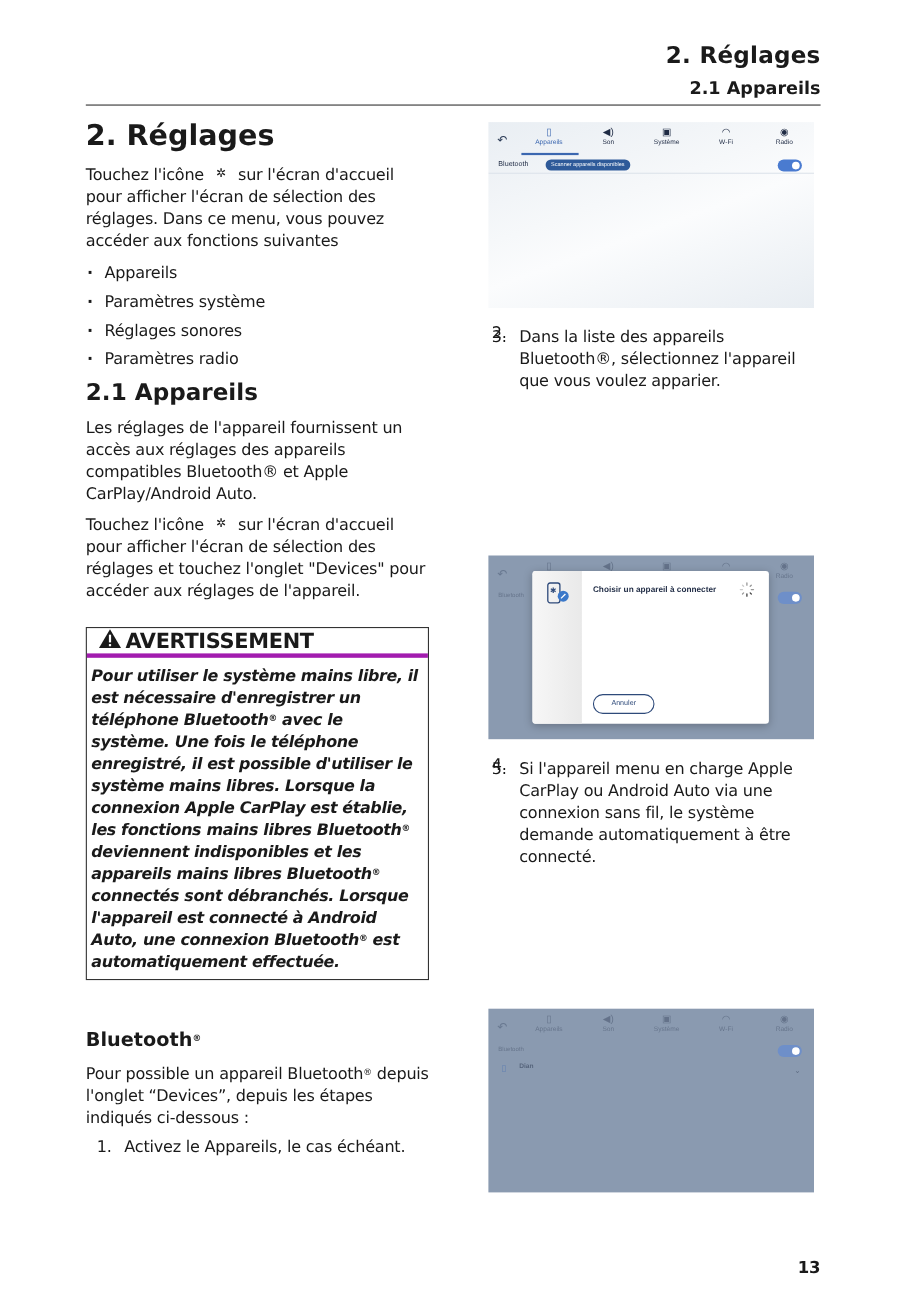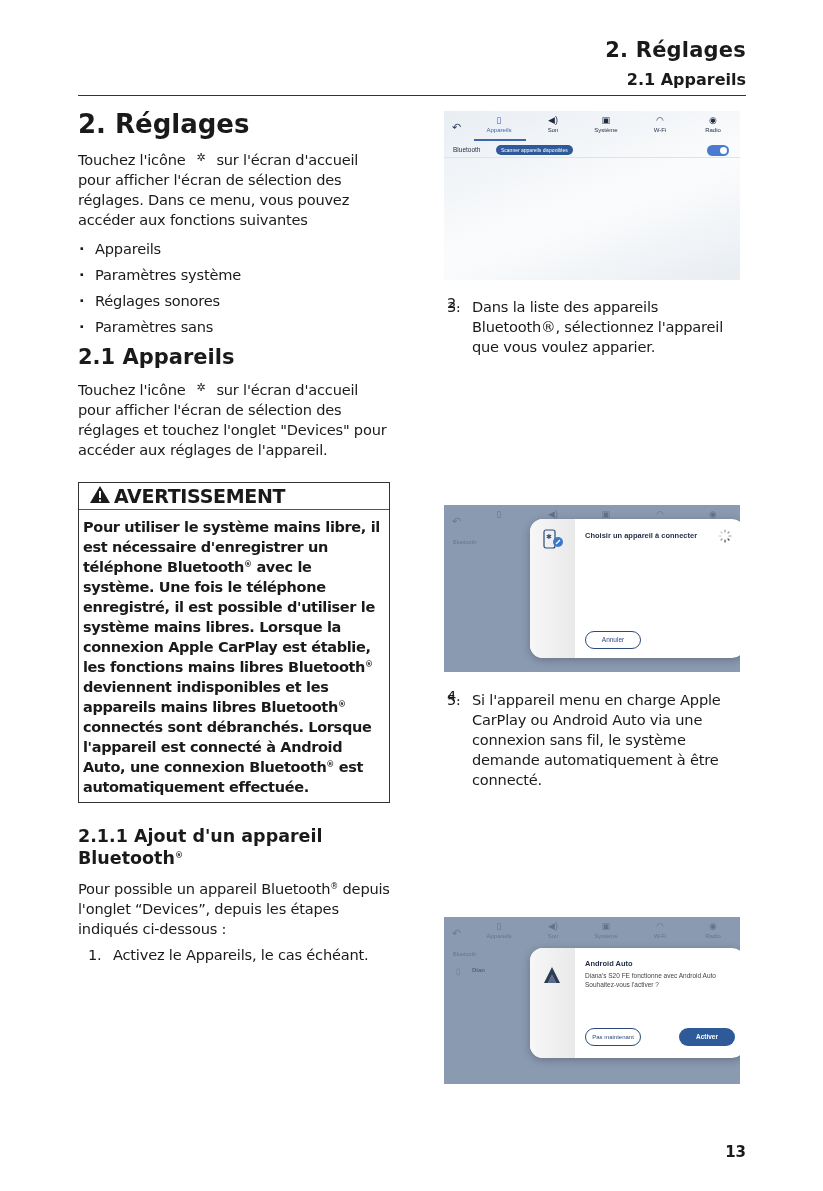--- a/index.html
+++ b/index.html
@@ -18,23 +18,23 @@
   .h3 { font-size: 17.5px; font-weight: bold; line-height: 22px; margin-bottom: 10px; }
   .p { font-size: 14.6px; line-height: 20px; margin-bottom: 6px; letter-spacing: -0.2px; }
   .gear { display: inline-block; width: 22px; text-align: center; font-size: 11px; vertical-align: top; position: relative; top: -2px; }
   sup { font-size: 8px; vertical-align: top; position: relative; top: -2px; }
 
   .bullets { list-style: none; margin-bottom: 2px; }
   .bullets li { font-size: 14.6px; line-height: 26px; padding-left: 17px; position: relative; letter-spacing: -0.2px; }
   .bullets li::before { content: "·"; position: absolute; left: 1px; font-weight: bold; }
 
   .warn { border: 1px solid #333; margin-top: 22px; margin-bottom: 22px; width: 312px; }
-  .warn-head { border-bottom: 1px solid #a21caf; height: 27px; display: flex; align-items: center; padding-left: 10px; font-size: 19px; font-weight: bold; letter-spacing: -0.3px; }
+  .warn-head { border-bottom: 4px solid #a21caf; height: 27px; display: flex; align-items: center; padding-left: 10px; font-size: 19px; font-weight: bold; letter-spacing: -0.3px; }
   .warn-head .tri { display: inline-block; margin-right: 3px; }
-  .warn-body { padding: 7px 4px 5px 4px; font-size: 14.5px; font-weight: bold; line-height: 20px; letter-spacing: -0.35px; }
+  .warn-body { padding: 7px 4px 5px 4px; font-size: 14.5px; font-weight: bold; line-height: 20px; letter-spacing: -0.35px; font-style: italic; }
 
   .steps { list-style: none; }
   .steps li { font-size: 14.6px; line-height: 20px; padding-left: 25px; position: relative; margin-bottom: 4px; letter-spacing: -0.2px; }
   .steps li .num { position: absolute; left: 0; }
 
   
   .screen { position: absolute; left: 444px; width: 296px; overflow: hidden; font-family: "Liberation Sans", sans-serif; }
   .s1 { top: 111px; height: 169px; background: linear-gradient(160deg, #e9eef3 0%, #f6f8fa 40%, #fbfcfd 55%, #e8edf2 100%); }
   .s2 { top: 505px; height: 167px; background: #8a9ab0; }
   .s3 { top: 917px; height: 167px; background: #8a9ab0; }
@@ -46,21 +46,21 @@
   .tab-underline { position: absolute; left: 30px; top: 28px; width: 52px; height: 1.5px; background: #3b67b0; }
   .row { position: absolute; left: 0; top: 33px; width: 100%; height: 14px; border-bottom: 1px solid #dde3ea; }
   .bt-label { position: absolute; left: 9px; top: 2px; font-size: 6.5px; color: #1f2b44; }
   .scan-pill { position: absolute; left: 52px; top: 1px; height: 10px; padding: 0 5px; background: #2e5a99; border-radius: 6px; color: #fff; font-size: 5px; line-height: 10px; }
   .toggle { position: absolute; right: 11px; top: 1px; width: 22px; height: 11px; border-radius: 6px; background: #4a7bd0; }
   .toggle::after { content: ""; position: absolute; right: 2px; top: 2px; width: 7px; height: 7px; border-radius: 50%; background: #fff; }
 
   .dim .tab, .dim .back, .dim .bt-label { opacity: 0.35; }
   .dim .toggle { background: #6e8fc9; }
 
-  .modal { position: absolute; background: #fff; border-radius: 13px; box-shadow: 0 2px 8px rgba(0,0,0,0.25); overflow: hidden; margin-left: 46px; }
+  .modal { position: absolute; background: #fff; border-radius: 3px; box-shadow: 0 2px 8px rgba(0,0,0,0.25); overflow: hidden; }
   .modal-side { position: absolute; left: 0; top: 0; bottom: 0; width: 45px; background: linear-gradient(90deg, #f7f7f7, #e9e9e9); }
   .modal-title { position: absolute; font-weight: bold; color: #1f2b44; }
   .modal-text { position: absolute; color: #444; font-size: 6.5px; line-height: 9px; }
   .btn-outline { position: absolute; border: 1px solid #2e4a7a; border-radius: 10px; color: #2e4a7a; font-size: 6.5px; text-align: center; background: #fff; }
   .btn-fill { position: absolute; border-radius: 10px; background: #2e5a99; color: #fff; font-size: 6.5px; font-weight: bold; text-align: center; }
 
   .page-num { position: absolute; right: 77px; top: 1143px; font-size: 15px; font-weight: bold; }
 </style>
 </head>
 <body>
@@ -73,23 +73,24 @@
   <div class="h1">2.  Réglages</div>
   <p class="p">
     <span>Touchez l'icône</span>
     <span class="gear">✲</span>
     <span>sur l'écran d'accueil pour afficher l'écran de sélection des réglages. Dans ce menu, vous pouvez accéder aux fonctions suivantes</span>
   </p>
   <ul class="bullets">
     <li>Appareils</li>
     <li>Paramètres système</li>
     <li>Réglages sonores</li>
-    <li>Paramètres sans</li>
+    <li>Paramètres radio</li>
   </ul>
   <div class="h2">2.1  Appareils</div>
+  <p class="p" style="margin-bottom:8px;">Les réglages de l'appareil fournissent un accès aux réglages des appareils compatibles Bluetooth® et Apple CarPlay/Android Auto.</p>
   <p class="p">
     <span>Touchez l'icône</span>
     <span class="gear">✲</span>
     <span>sur l'écran d'accueil pour afficher l'écran de sélection des réglages et touchez l'onglet "Devices" pour accéder aux réglages de l'appareil.</span>
   </p>
 
   <div class="warn">
     <div class="warn-head">
       <span class="tri">
         <svg width="22" height="19" viewBox="0 0 22 19">
@@ -97,21 +98,21 @@
             <rect x="10" y="6" width="2" height="7" fill="#fff"></rect>
             <rect x="10" y="14.5" width="2" height="2" fill="#fff"></rect>
           </svg>
       </span>
       <span>AVERTISSEMENT</span>
     </div>
     <div class="warn-body"><span>Pour utiliser le système mains libre, il est nécessaire d'enregistrer un téléphone Bluetooth</span><sup>®</sup><span> avec le système. Une fois le téléphone enregistré, il est possible d'utiliser le système mains libres. Lorsque la connexion Apple CarPlay est établie, les fonctions mains libres Bluetooth</span><sup>®</sup><span> deviennent indisponibles et les appareils mains libres Bluetooth</span><sup>®</sup><span> connectés sont débranchés. Lorsque l'appareil est connecté à Android Auto, une connexion Bluetooth</span><sup>®</sup><span> est automatiquement effectuée.</span></div>
   </div>
 
   <div class="h3">
-    <span>2.1.1  Ajout d'un appareil</span><br>
+    <br>
     <span>Bluetooth</span><sup>®</sup>
   </div>
   <p class="p"><span>Pour possible un appareil Bluetooth</span><sup>®</sup><span> depuis l'onglet “Devices”, depuis les étapes indiqués ci-dessous :</span></p>
   <ol class="steps" style="padding-left:10px;">
     <li><span class="num">1.</span><span>Activez le Appareils, le cas échéant.</span></li>
   </ol>
 </div>
 
 <div class="screen s1">
   <span class="back">↶</span>
@@ -187,28 +188,15 @@
   <div class="tab" style="left:30px;"><span class="ico">▯</span><span>Appareils</span></div>
   <div class="tab" style="left:84px;"><span class="ico">◀︎)</span><span>Son</span></div>
   <div class="tab" style="left:137px;"><span class="ico">▣</span><span>Système</span></div>
   <div class="tab" style="left:191px;"><span class="ico">◠</span><span>W-Fi</span></div>
   <div class="tab" style="left:244px;"><span class="ico">◉</span><span>Radio</span></div>
   <span class="bt-label" style="position:absolute; top:34px; left:9px; font-size:5.5px;">Bluetooth</span>
   <span class="toggle" style="top:33px;"></span>
   <span style="position:absolute; left:12px; top:50px; font-size:8px; color:#3b67b0; opacity:0.5;">▯</span>
   <span style="position:absolute; left:28px; top:50px; font-size:6px; font-weight:bold; color:#1f2b44; opacity:0.5;">Dian</span>
   <span style="position:absolute; right:12px; top:52px; font-size:7px; color:#1f2b44; opacity:0.4;">⌄</span>
-  <div class="modal" style="left:40px; top:31px; width:215px; height:110px;">
-    <div class="modal-side">
-      <svg style="position:absolute; left:13px; top:18px;" width="18" height="18" viewBox="0 0 18 18">
-        <path d="M9 1 L17 17 L13 17 L9 9 L5 17 L1 17 Z" fill="#2d3c55"></path>
-        <path d="M9 9 L13 17 L5 17 Z" fill="#58698a"></path>
-      </svg>
-    </div>
-    <div class="modal-title" style="left:55px; top:11px; font-size:7.5px;">Android Auto</div>
-    <div class="modal-text" style="left:55px; top:23px;">Diana's S20 FE fonctionne avec Android Auto</div>
-    <div class="modal-text" style="left:55px; top:32px;">Souhaitez-vous l'activer ?</div>
-    <div class="btn-outline" style="left:55px; top:80px; width:56px; height:18px; line-height:16px; font-size:6px;">Pas maintenant</div>
-    <div class="btn-fill" style="left:149px; top:80px; width:56px; height:18px; line-height:18px;">Activer</div>
-  </div>
 </div>
 
 <div class="page-num">13</div>
 
 </body></html>

